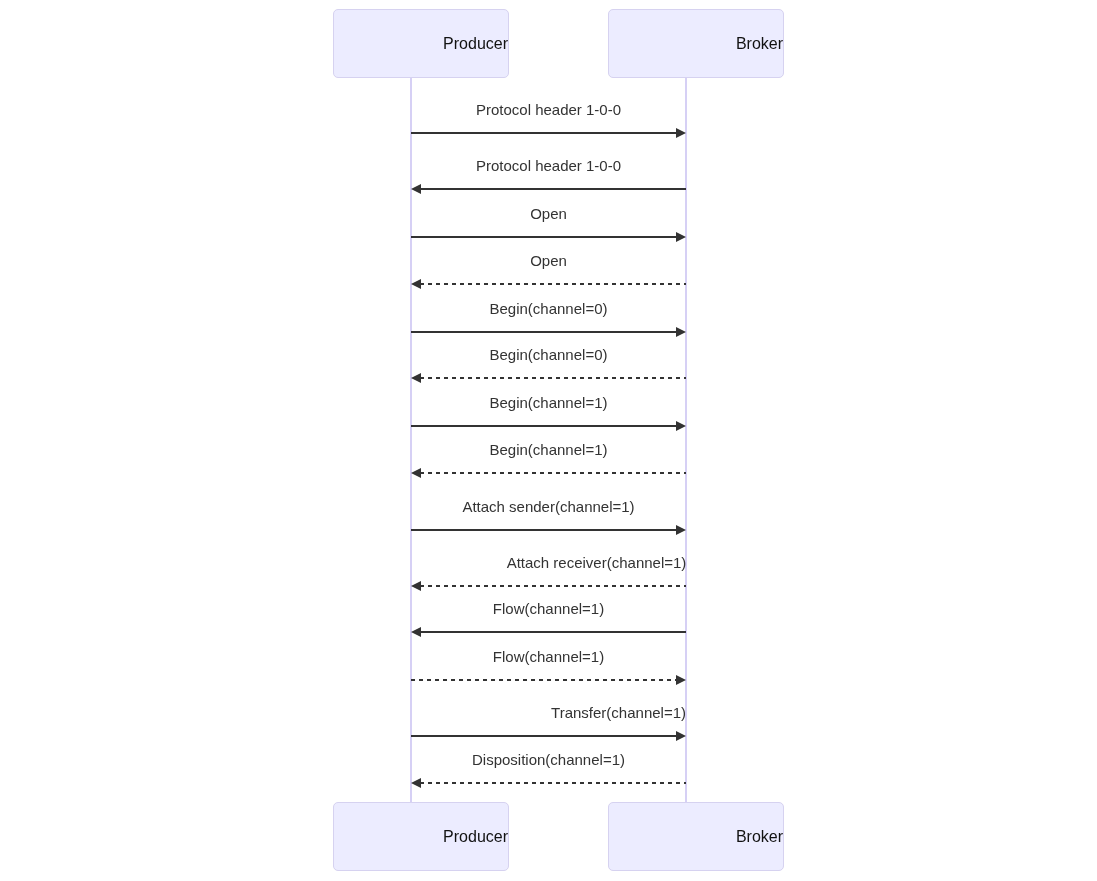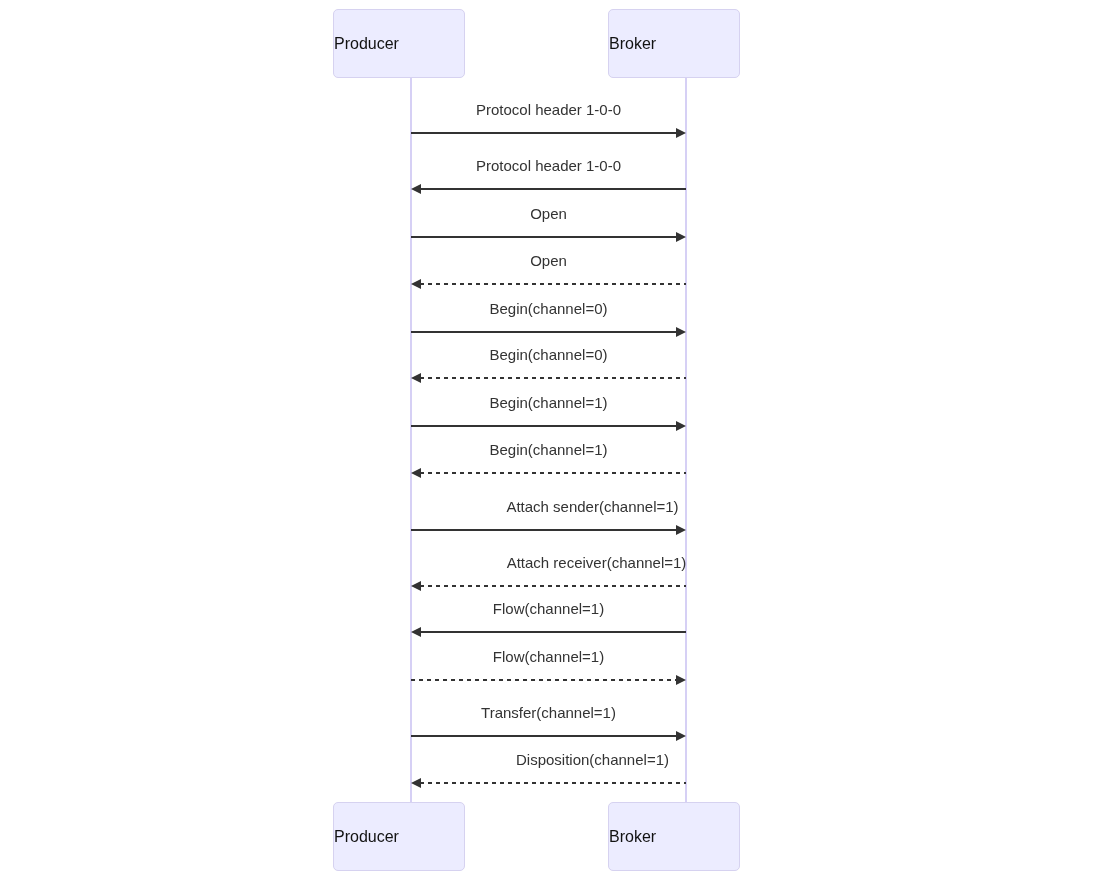--- a/index.html
+++ b/index.html
@@ -18,29 +18,29 @@
   #diagram {
     position: relative;
     width: 1097px;
     height: 881px;
     background: #ffffff;
   }
 
   
   .participant-box {
     position: absolute;
-    width: 132px;
+    width: 176px;
     height: 69px;
     background: #ececff;
     border: 1px solid #d6d2f0;
     border-radius: 5px;
     box-sizing: border-box;
     display: flex;
     align-items: center;
-    justify-content: flex-start;
+    justify-content: flex-end;
   }
   .participant-label {
     font-size: 16px;
     color: #121212;
     font-family: "Liberation Sans", "DejaVu Sans", sans-serif;
     line-height: 1;
     white-space: nowrap;
   }
 
   
@@ -150,44 +150,44 @@
         <div class="msg-label" style="top: -30px;">Begin(channel=1)</div>
         <div class="msg-line" style="width: 266px; left: 0px;"></div>
         <div class="arrowhead right" style="top: -4px; left: 265px;"></div>
       </div>
       <div class="message" style="left: 411px; top: 472px; width: 275px;">
         <div class="msg-label" style="top: -30px;">Begin(channel=1)</div>
         <div class="msg-line dashed" style="border-top-style: none; height: 2px; background-image: repeating-linear-gradient(to right, rgb(51, 51, 51) 0px, rgb(51, 51, 51) 4px, rgba(0, 0, 0, 0) 4px, rgba(0, 0, 0, 0) 8px); width: 266px; left: 9px;"></div>
         <div class="arrowhead left" style="top: -4px; left: 0px;"></div>
       </div>
       <div class="message" style="left: 411px; top: 529px; width: 275px;">
-        <div class="msg-label" style="top: -30px; padding-left: 44px;">Attach sender(channel=1)</div>
+        <div class="msg-label" style="top: -30px;">Attach sender(channel=1)</div>
         <div class="msg-line" style="width: 266px; left: 0px;"></div>
         <div class="arrowhead right" style="top: -4px; left: 265px;"></div>
       </div>
       <div class="message" style="left: 411px; top: 585px; width: 275px;">
         <div class="msg-label" style="top: -30px; padding-left: 48px;">Attach receiver(channel=1)</div>
         <div class="msg-line dashed" style="border-top-style: none; height: 2px; background-image: repeating-linear-gradient(to right, rgb(51, 51, 51) 0px, rgb(51, 51, 51) 4px, rgba(0, 0, 0, 0) 4px, rgba(0, 0, 0, 0) 8px); width: 266px; left: 9px;"></div>
         <div class="arrowhead left" style="top: -4px; left: 0px;"></div>
       </div>
       <div class="message" style="left: 411px; top: 631px; width: 275px;">
         <div class="msg-label" style="top: -30px;">Flow(channel=1)</div>
         <div class="msg-line" style="width: 266px; left: 9px;"></div>
         <div class="arrowhead left" style="top: -4px; left: 0px;"></div>
       </div>
       <div class="message" style="left: 411px; top: 679px; width: 275px;">
         <div class="msg-label" style="top: -30px;">Flow(channel=1)</div>
         <div class="msg-line dashed" style="border-top-style: none; height: 2px; background-image: repeating-linear-gradient(to right, rgb(51, 51, 51) 0px, rgb(51, 51, 51) 4px, rgba(0, 0, 0, 0) 4px, rgba(0, 0, 0, 0) 8px); width: 266px; left: 0px;"></div>
         <div class="arrowhead right" style="top: -4px; left: 265px;"></div>
       </div>
       <div class="message" style="left: 411px; top: 735px; width: 275px;">
-        <div class="msg-label" style="top: -30px;">Transfer(channel=1)</div>
+        <div class="msg-label" style="top: -30px; text-align: right;">Transfer(channel=1)</div>
         <div class="msg-line" style="width: 266px; left: 0px;"></div>
         <div class="arrowhead right" style="top: -4px; left: 265px;"></div>
       </div>
       <div class="message" style="left: 411px; top: 782px; width: 275px;">
-        <div class="msg-label" style="top: -30px; margin-left: 44px;">Disposition(channel=1)</div>
+        <div class="msg-label" style="top: -30px;">Disposition(channel=1)</div>
         <div class="msg-line dashed" style="border-top-style: none; height: 2px; background-image: repeating-linear-gradient(to right, rgb(51, 51, 51) 0px, rgb(51, 51, 51) 4px, rgba(0, 0, 0, 0) 4px, rgba(0, 0, 0, 0) 8px); width: 266px; left: 9px;"></div>
         <div class="arrowhead left" style="top: -4px; left: 0px;"></div>
       </div>
     </div>
 
 </div>
 
 </body></html>

